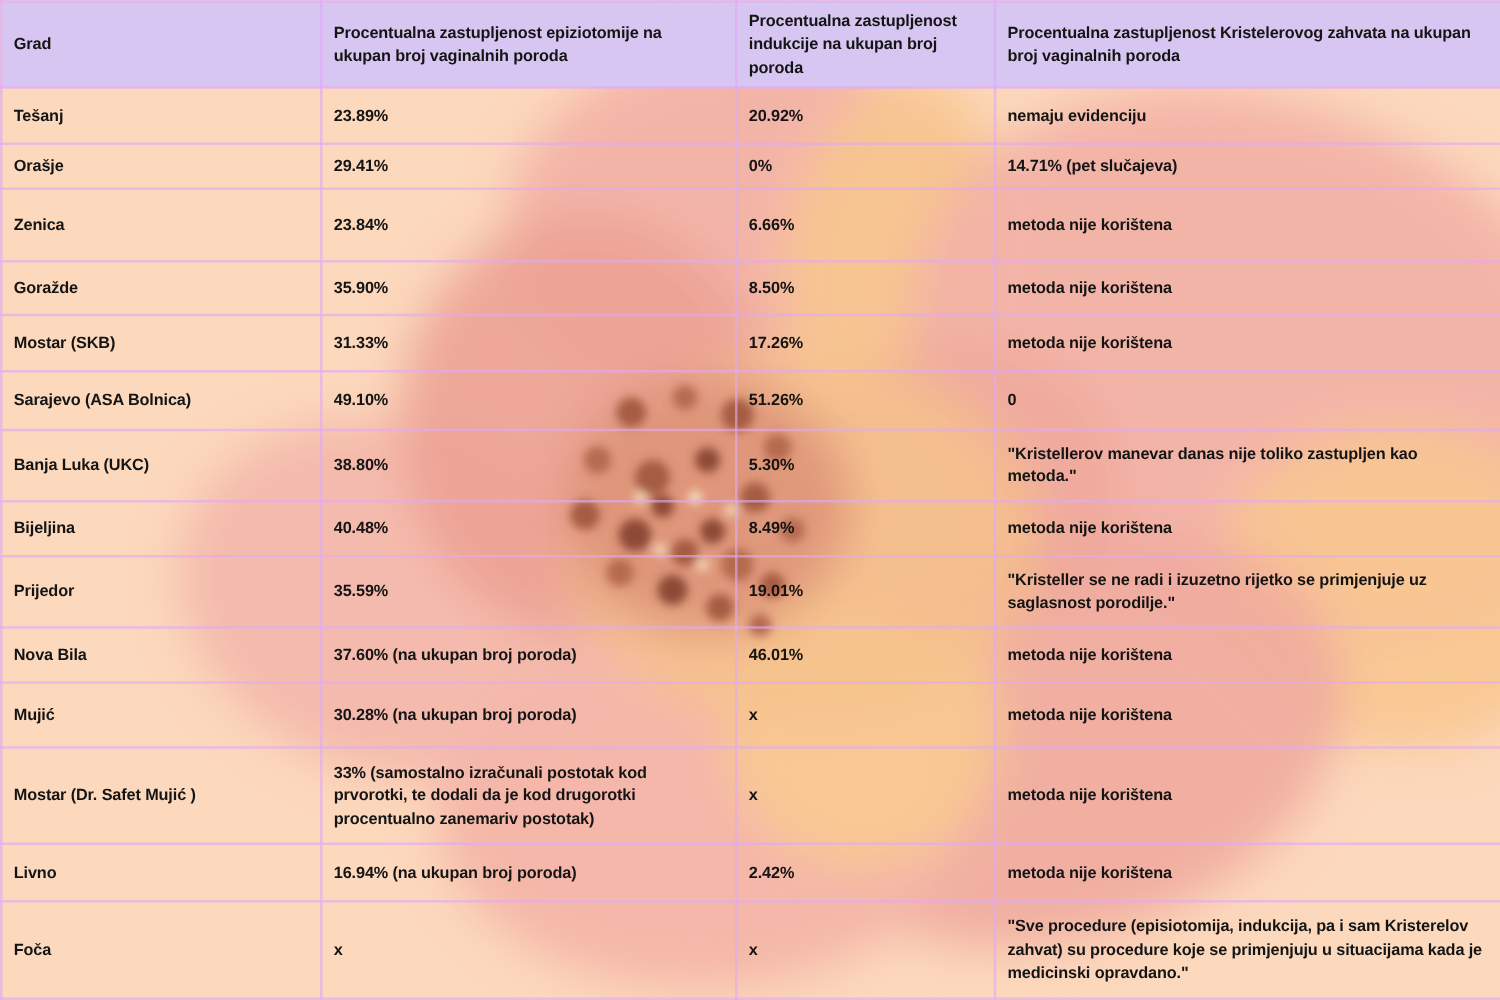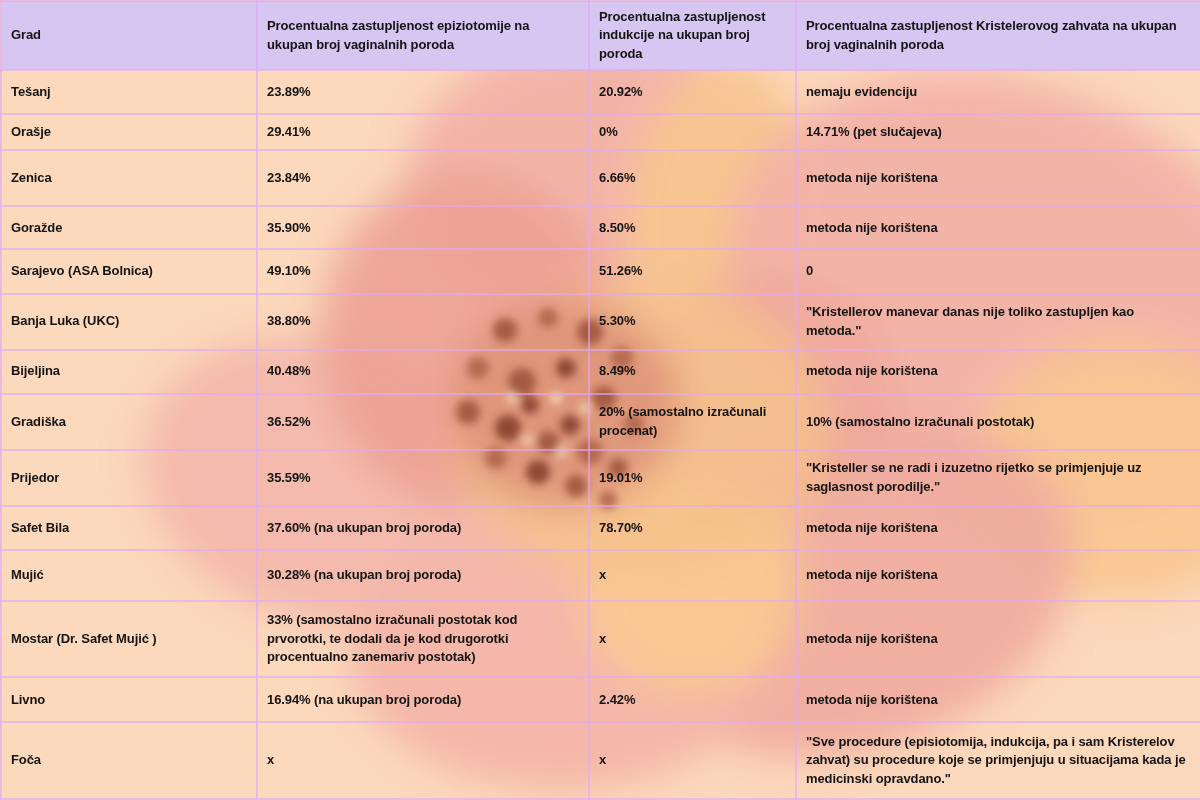--- a/index.html
+++ b/index.html
@@ -131,53 +131,53 @@
         <td>6.66%</td>
         <td>metoda nije korištena</td>
       </tr>
       <tr>
         <td>Goražde</td>
         <td>35.90%</td>
         <td>8.50%</td>
         <td>metoda nije korištena</td>
       </tr>
       <tr>
+        <td>Mostar (SKB)</td>
+        <td>31.33%</td>
+        <td>17.26%</td>
+        <td>metoda nije korištena</td>
+      </tr>
+      <tr>
         <td>Sarajevo (ASA Bolnica)</td>
         <td>49.10%</td>
         <td>51.26%</td>
         <td>0</td>
       </tr>
       <tr>
         <td>Banja Luka (UKC)</td>
         <td>38.80%</td>
         <td>5.30%</td>
         <td>"Kristellerov manevar danas nije toliko zastupljen kao metoda."</td>
       </tr>
       <tr>
         <td>Bijeljina</td>
         <td>40.48%</td>
         <td>8.49%</td>
         <td>metoda nije korištena</td>
       </tr>
       <tr>
-        <td>Gradiška</td>
-        <td>36.52%</td>
-        <td>20% (samostalno izračunali procenat)</td>
-        <td>10% (samostalno izračunali postotak)</td>
-      </tr>
-      <tr>
         <td>Prijedor</td>
         <td>35.59%</td>
         <td>19.01%</td>
         <td>"Kristeller se ne radi i izuzetno rijetko se primjenjuje uz saglasnost porodilje."</td>
       </tr>
       <tr>
-        <td>Safet Bila</td>
+        <td>Nova Bila</td>
         <td>37.60% (na ukupan broj poroda)</td>
-        <td>78.70%</td>
+        <td>46.01%</td>
         <td>metoda nije korištena</td>
       </tr>
       <tr>
         <td>Mujić</td>
         <td>30.28% (na ukupan broj poroda)</td>
         <td>x</td>
         <td>metoda nije korištena</td>
       </tr>
       <tr>
         <td>Mostar (Dr. Safet Mujić )</td>

